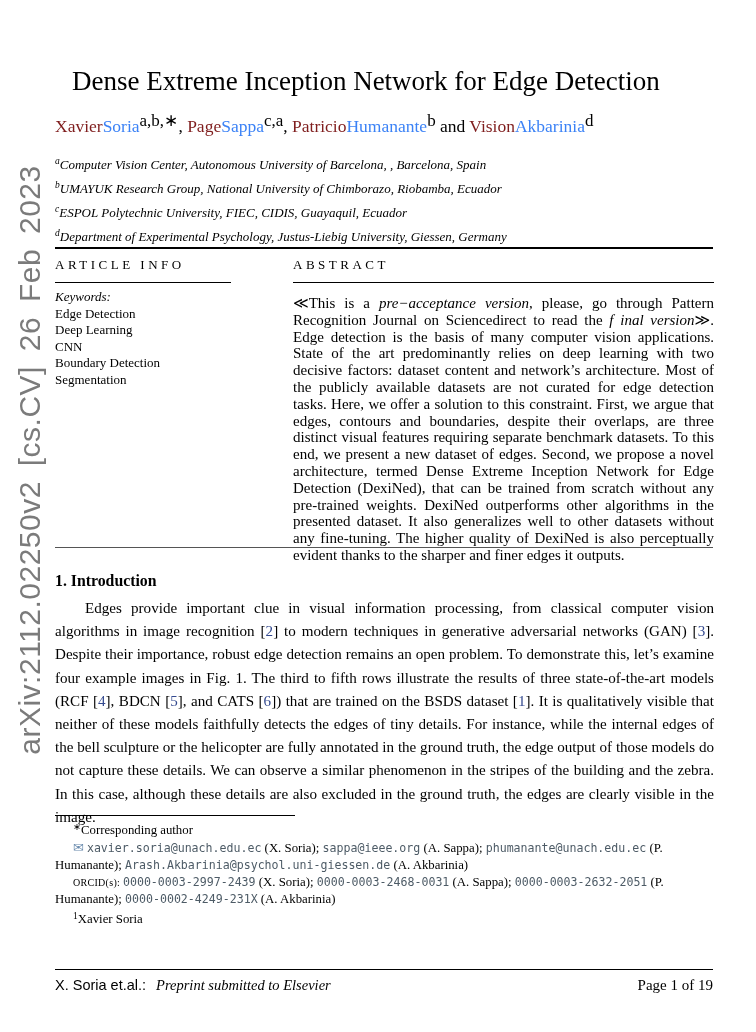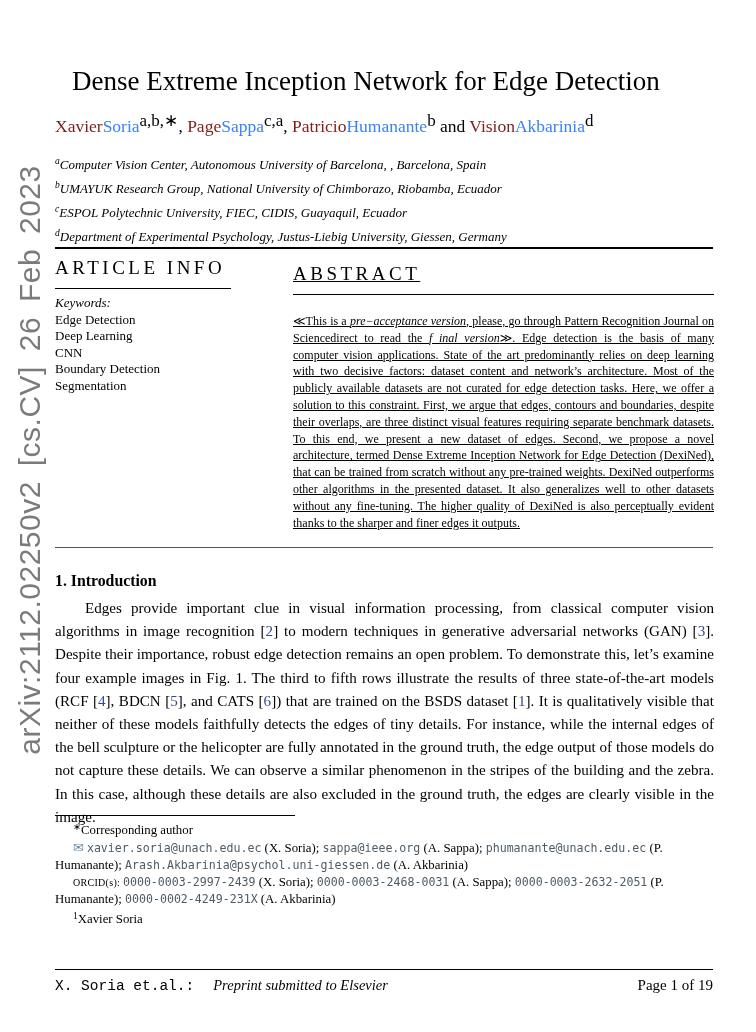--- a/index.html
+++ b/index.html
@@ -14,49 +14,49 @@
   .authors{position:absolute;left:55px;top:110px;width:660px;font-size:17.5px;}
   .fname{color:#7f1d1d;}
   .lname{color:#3b82f6;}
   .asup{font-size:17px;vertical-align:6px;text-align:center;}
   .asep{color:#000;}
   .affils{position:absolute;left:55px;top:151px;width:660px;font-size:13px;font-style:italic;line-height:20px;}
   .affsup{font-size:9.5px;vertical-align:5px;}
   
   .rule-top{position:absolute;left:55px;top:247px;width:658px;border-top:2px solid #000;}
   .col-left{position:absolute;left:55px;top:257px;width:195px;}
-  .col-right{position:absolute;left:293px;top:263px;width:421px;text-decoration:underline;}
-  .colhead{font-size:19px;letter-spacing:3.5px;margin:0;}
+  .col-right{position:absolute;left:293px;top:257px;width:421px;}
+  .colhead{font-size:13px;letter-spacing:3.5px;margin:0;}
   .hline{border-top:1.6px solid #000;margin-top:9px;}
   .hline-l{width:176px;}
   .hline-r{width:421px;}
   .kw{margin-top:6px;font-size:13px;line-height:16.6px;}
   .kw-label{font-style:italic;}
-  .abstract{margin-top:18px;font-size:12px;line-height:16.8px;text-align:justify;}
+  .abstract{margin-top:12px;font-size:15px;line-height:16.8px;text-align:justify;}
   .it{font-style:italic;}
   .rule-bottom{position:absolute;left:55px;top:547px;width:658px;border-top:1.2px solid #555;}
   
   .sec-head{position:absolute;left:55px;top:572px;font-size:15.8px;font-weight:bold;}
   .intro{position:absolute;left:55px;top:597px;width:659px;font-size:15.1px;line-height:23.2px;
          text-align:justify;text-indent:30px;}
   .cite{color:#33498f;cursor:pointer;}
   
   .fnrule{position:absolute;left:55px;top:815px;width:240px;border-top:1px solid #000;}
   .footnotes{position:absolute;left:55px;top:819px;width:660px;font-size:12.8px;line-height:17px;}
   .footnotes p{margin:0;text-indent:18px;}
   .mono{font-family:"DejaVu Sans Mono","Liberation Mono",monospace;font-size:11.6px;color:#4d5b66;}
   .fnsup{font-size:9.5px;vertical-align:4px;}
   .mail-icon{color:#6b8cae;font-size:13px;margin-right:3px;}
   .orcid-label{font-size:10px;letter-spacing:0.3px;}
   
   .footer-rule{position:absolute;left:55px;top:969px;width:658px;border-top:1.6px solid #000;}
   .footer{position:absolute;left:55px;top:977px;width:658px;font-size:14.5px;}
   .footer-left{float:left;}
-  .footer-name{font-family:Liberation Mono, monospace;}
-  .footer-note{font-style:italic;margin-left:19px;}
+  .footer-name{font-family:Liberation Sans, sans-serif;}
+  .footer-note{font-style:italic;margin-left:10px;}
   .footer-right{float:right;font-size:15px;}
 </style>
 </head>
 <body>
 
 <div class="page">
 
   <div class="watermark">arXiv:2112.02250v2 [cs.CV] 26 Feb 2023</div>
 
   <div class="title">Dense Extreme Inception Network for Edge Detection</div>

